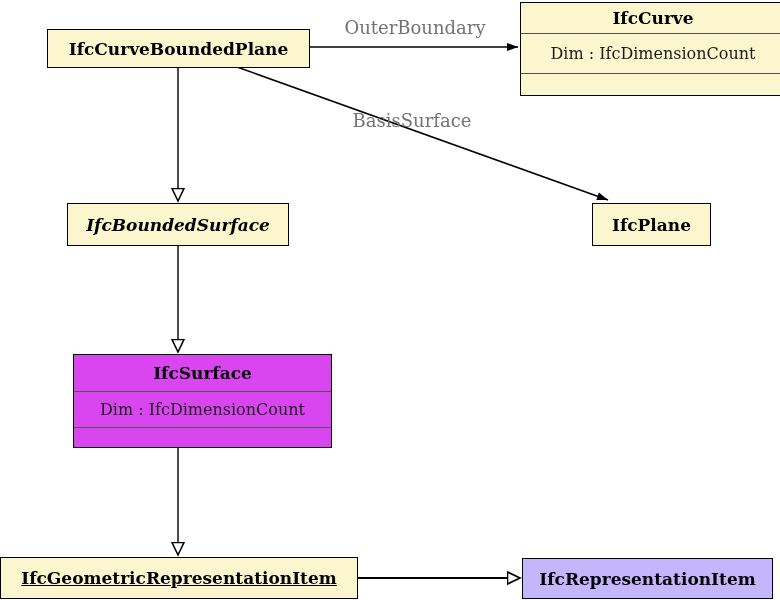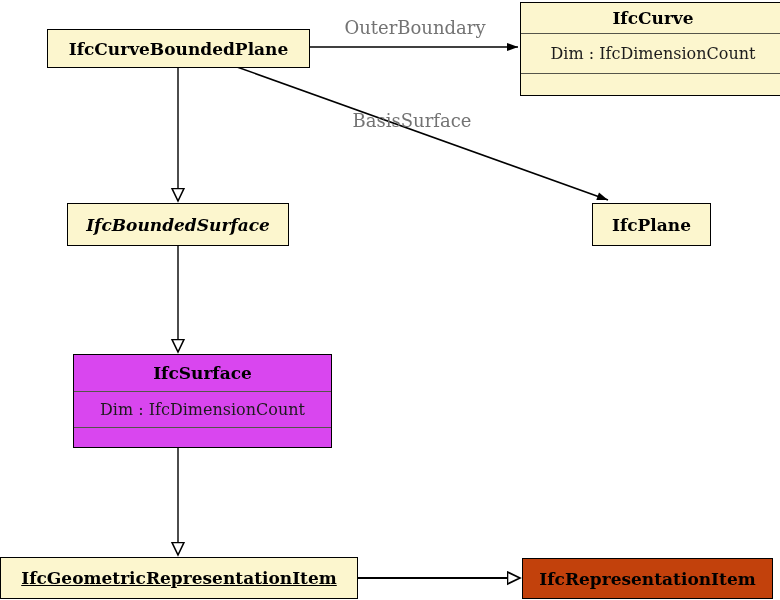--- a/index.html
+++ b/index.html
@@ -102,20 +102,20 @@
   <div class="node" style="left: 49px; top: 354px; width: 259px; height: 94px; background: #d946ef; border-color: rgb(0, 0, 0); margin-left: 24px;">
     <div class="node-title" style="height:36px;">IfcSurface</div>
     <div class="node-attrs" style="height:35px;">Dim : IfcDimensionCount</div>
     <div class="node-empty"></div>
   </div>
 
   <div class="node single" style="left: 0px; top: 557px; width: 358px; height: 42px; background: rgb(252, 246, 206); border-color: rgb(0, 0, 0); text-decoration: underline;">
     <div class="node-title">IfcGeometricRepresentationItem</div>
   </div>
 
-  <div class="node single" style="left: 522px; top: 558px; width: 251px; height: 41px; background: #c2410c; border-color: rgb(0, 0, 0);">
+  <div class="node single" style="left: 522px; top: 558px; width: 251px; height: 41px; background: #c4b5fd; border-color: rgb(0, 0, 0);">
     <div class="node-title">IfcRepresentationItem</div>
   </div>
 
   <div class="edge-label" style="left:340px;top:17px;width:150px;">OuterBoundary</div>
   <div class="edge-label" style="left:352px;top:110px;width:120px;">BasisSurface</div>
 
 </div>
 
 </body></html>

